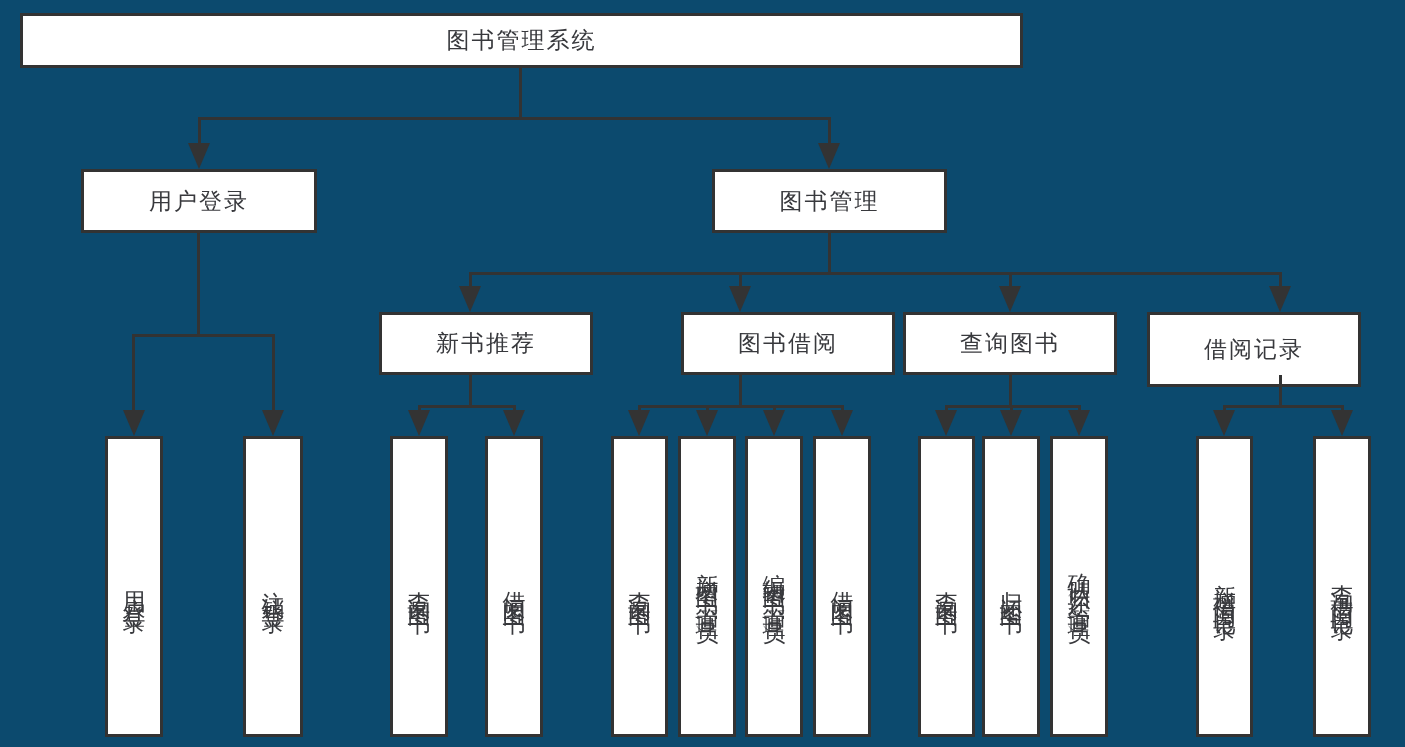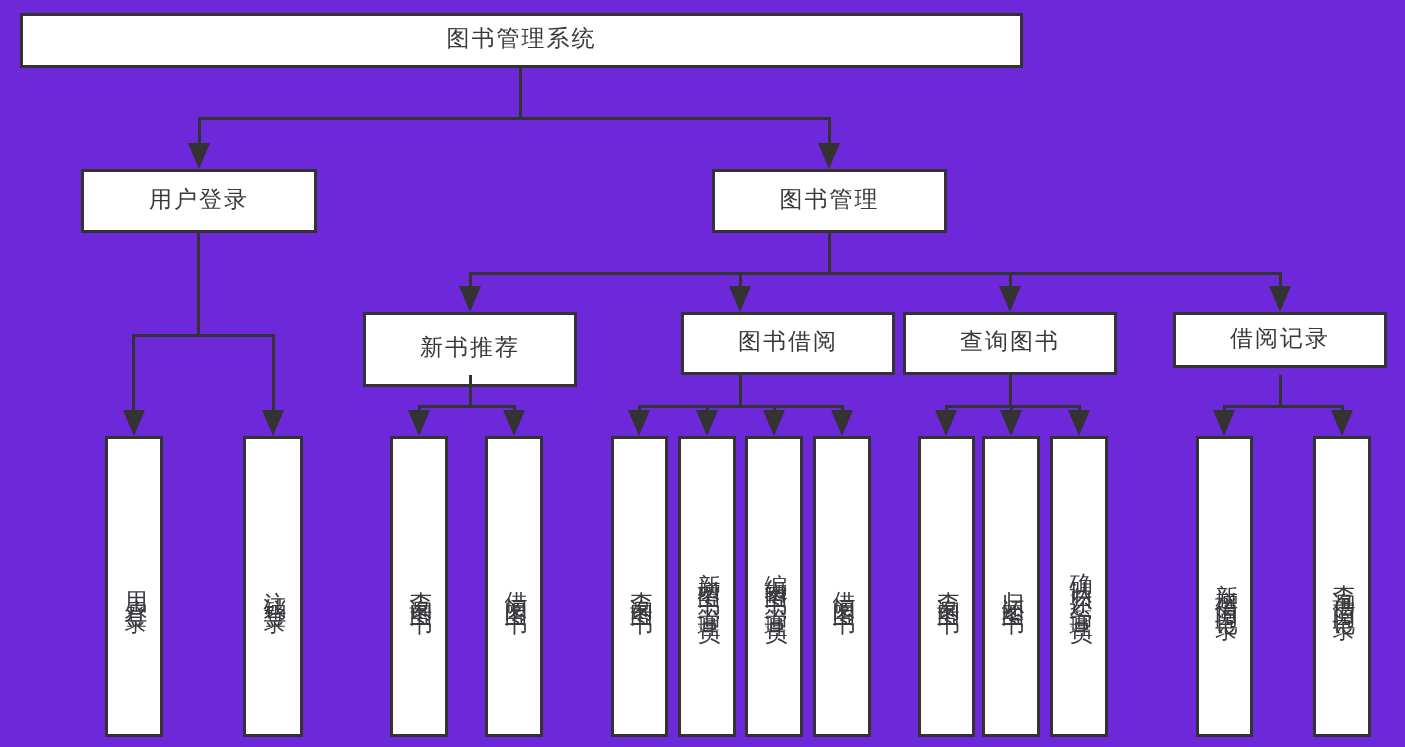--- a/index.html
+++ b/index.html
@@ -1,21 +1,21 @@
 <!DOCTYPE html>
 <html><head>
 <meta charset="utf-8">
 <style>
   html,body { margin:0; padding:0; background:#ffffff; }
   #canvas {
     position:relative;
     width:1405px; height:747px;
-    background:#6d28d9;
+    background:#0c4a6e;
     overflow:hidden;
-    font-family:Liberation Mono, monospace;
+    font-family:Liberation Sans, sans-serif;
   }
   .box {
     position:absolute;
     box-sizing:border-box;
     border:3px solid #333333;
     background:#ffffff;
     display:flex;
     align-items:center;
     justify-content:center;
     color:#38393d;
@@ -55,27 +55,27 @@
 <body>
 
 <div id="canvas">
 
   <div class="box" style="left:20px; top:13px; width:1003px; height:55px;">图书管理系统</div>
 
   <div class="box" style="left:81px; top:169px; width:236px; height:64px;">用户登录</div>
 
   <div class="box" style="left:712px; top:169px; width:235px; height:64px;">图书管理</div>
 
-  <div class="box" style="left:363px; top:312px; width:214px; height:75px;">新书推荐</div>
+  <div class="box" style="left:379px; top:312px; width:214px; height:63px;">新书推荐</div>
 
   <div class="box" style="left:633px; top:312px; width:214px; height:63px;margin-left:48px;">图书借阅</div>
 
   <div class="box" style="left:903px; top:312px; width:214px; height:63px;">查询图书</div>
 
-  <div class="box" style="left:1173px; top:312px; width:214px; height:56px;">借阅记录</div>
+  <div class="box" style="left:1147px; top:312px; width:214px; height:75px;">借阅记录</div>
 
   <div class="box vert" style="left:105px; top:436px; width:58px; height:301px;">用户登录</div>
   <div class="box vert" style="left:243px; top:436px; width:60px; height:301px;">注销登录</div>
 
   <div class="box vert" style="left:390px; top:436px; width:58px; height:301px;">查询图书</div>
   <div class="box vert" style="left:485px; top:436px; width:58px; height:301px;">借阅图书</div>
 
   <div class="box vert" style="left:611px; top:436px; width:57px; height:301px;">查询图书</div>
   <div class="box vert" style="left:678px; top:436px; width:58px; height:301px;">新增图书（管理员）</div>
   <div class="box vert" style="left:745px; top:436px; width:58px; height:301px;">编辑图书（管理员）</div>

